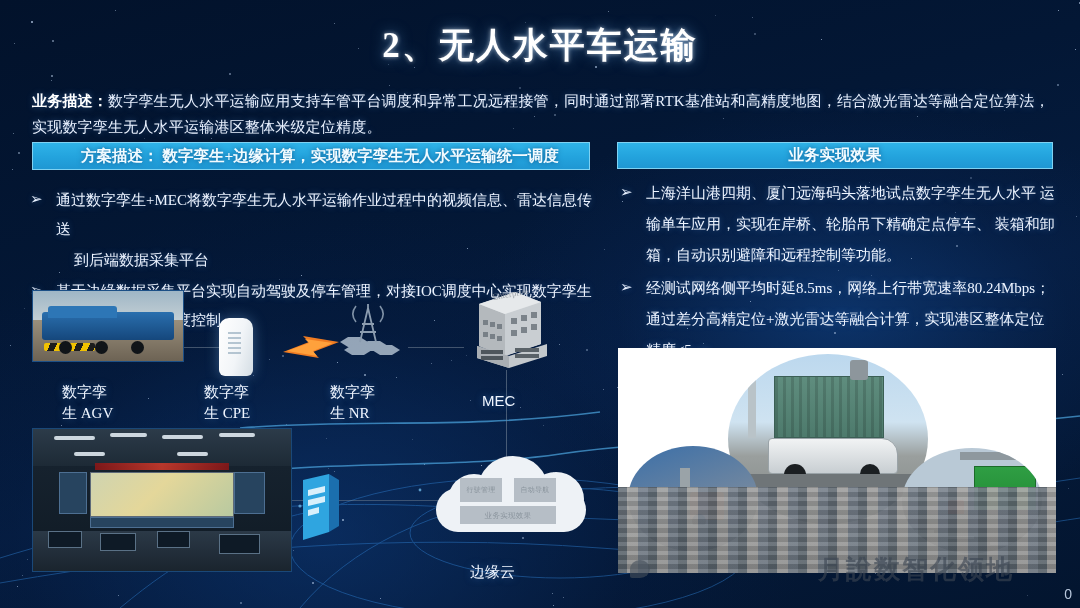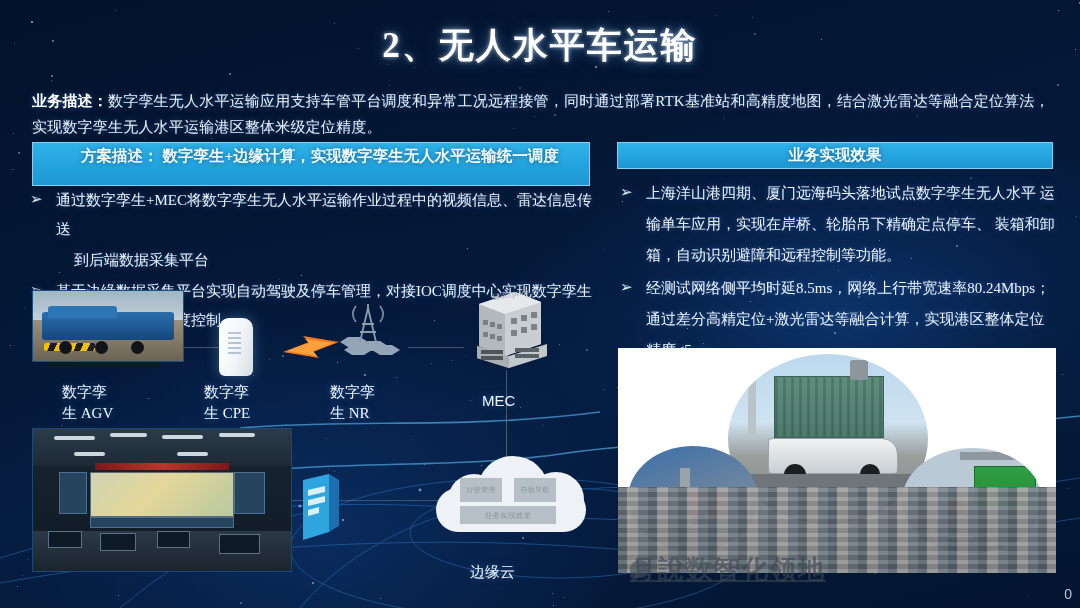--- a/index.html
+++ b/index.html
@@ -34,21 +34,21 @@
   }
   .biz-desc b{font-weight:700;color:#ffffff;}
 
   
   .bar{
     position:absolute;background:linear-gradient(180deg,#2fb3e8 0%,#23a3dd 55%,#1f97d3 100%);
     border:1px solid #7fd2f2;
     color:#f2fbff;font-weight:700;
     text-shadow:0 0 5px rgba(10,60,110,.65);
   }
-  #bar-left{left:32px;top:142px;width:558px;height:44px;font-size:15.5px;line-height:21px;padding:2px 6px 8px 48px;}
+  #bar-left{left:32px;top:142px;width:558px;height:28px;font-size:15.5px;line-height:21px;padding:2px 6px 8px 48px;}
   #bar-right{left:617px;top:142px;width:436px;height:27px;font-size:15.5px;line-height:24px;text-align:center;}
 
   
   .bullets{position:absolute;color:#edf4ff;font-size:15px;line-height:29px;text-shadow:0 0 6px rgba(80,140,220,.45);}
   #bullets-left{left:30px;top:186px;width:566px;}
   #bullets-right{left:620px;top:178px;width:436px;line-height:31px;}
   .bl{position:relative;padding-left:26px;margin-bottom:2px;}
   .bl .arw{position:absolute;left:0;top:-1px;color:#e8f1ff;font-size:15px;}
   .bl.noarrow{padding-left:44px;}
 
@@ -551,17 +551,17 @@
       <div class="roadline" style="left:6px;top:82px;width:26px;"></div>
       <div class="roadline" style="left:46px;top:88px;width:26px;"></div>
       <div class="roadline" style="left:88px;top:94px;width:26px;"></div>
     </div>
     <div class="crowd"></div>
     <div class="crowd2"></div>
   </div>
 
   <div class="watermark">
     <span class="wm-dot"></span>
-    <span style="text-decoration:underline;">月說数智化领地</span>
+    <span style="margin-left:188px;">月說数智化领地</span>
   </div>
 
   <div class="pagenum">0</div>
 </div>
 
 </body></html>

